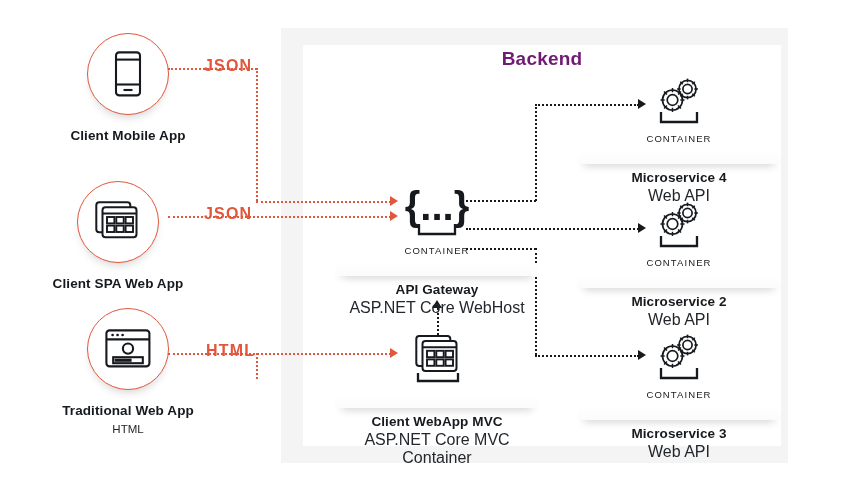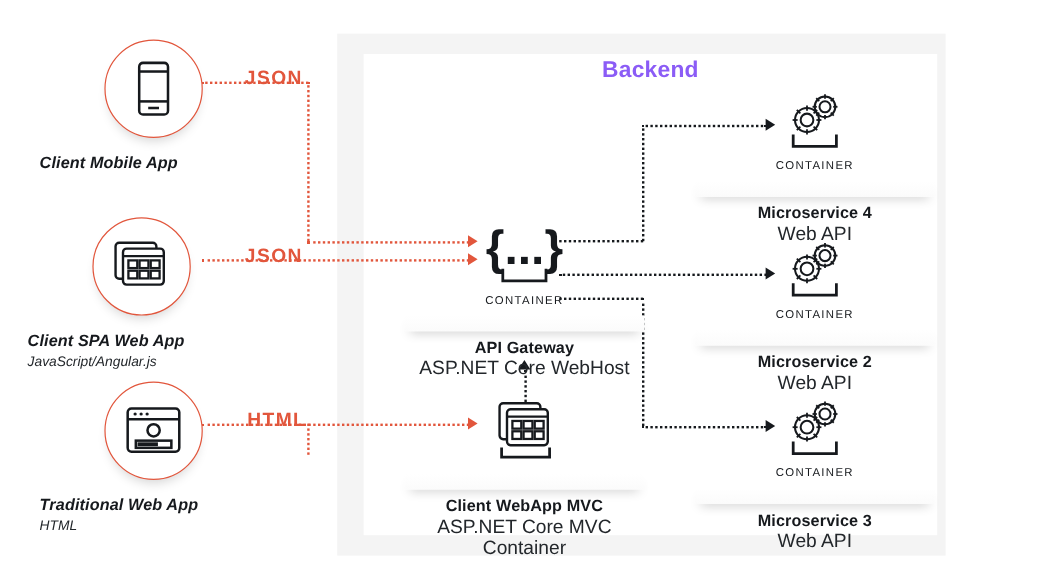--- a/index.html
+++ b/index.html
@@ -14,26 +14,26 @@
   .backend-outer{
     position:absolute;left:281px;top:28px;width:507px;height:435px;
     background:#f4f4f4;
   }
   .backend-inner{
     position:absolute;left:303px;top:45px;width:478px;height:401px;
     background:#ffffff;
   }
   .backend-title{
     position:absolute;left:303px;top:48px;width:478px;
-    text-align:center;font-size:19px;font-weight:bold;color:#8b5cf6;
+    text-align:center;font-size:19px;font-weight:bold;color:#701a75;
     letter-spacing:.2px;
   }
 
   
-  .client{position:absolute;width:190px;text-align:left;font-style:italic;}
+  .client{position:absolute;width:190px;text-align:center;}
   .circle{
     width:80px;height:80px;border-radius:50%;
     border:1.6px solid #e2563c;margin:0 auto;
     background:#fff;position:relative;
     box-shadow:0 6px 10px -4px rgba(0,0,0,.18);
     display:flex;align-items:center;justify-content:center;
   }
   .client .cap{
     margin-top:13px;font-size:13.5px;font-weight:bold;color:#16191d;
     letter-spacing:.1px;line-height:1.25;
@@ -146,24 +146,23 @@
           <rect x="12" y="16" width="7.4" height="6.4" fill="none" stroke="#16191d" stroke-width="1.9"></rect>
           <rect x="21.3" y="16" width="7.4" height="6.4" fill="none" stroke="#16191d" stroke-width="1.9"></rect>
           <rect x="30.6" y="16" width="7.4" height="6.4" fill="none" stroke="#16191d" stroke-width="1.9"></rect>
           <rect x="12" y="24.6" width="7.4" height="6.4" fill="none" stroke="#16191d" stroke-width="1.9"></rect>
           <rect x="21.3" y="24.6" width="7.4" height="6.4" fill="none" stroke="#16191d" stroke-width="1.9"></rect>
           <rect x="30.6" y="24.6" width="7.4" height="6.4" fill="none" stroke="#16191d" stroke-width="1.9"></rect>
         </svg>
       </span>
     </div>
     <div class="cap">Client SPA Web App</div>
-    <div class="sub">JavaScript/Angular.js</div>
-  </div>
-
-  <div class="client" style="left:33px;top:318px;">
+  </div>
+
+  <div class="client" style="left:33px;top:308px;">
     <div class="circle">
       <span>
         <svg width="46" height="40" viewBox="0 0 46 40">
           <rect x="1.4" y="1.4" width="43" height="36" rx="3.2" ry="3.2" fill="none" stroke="#16191d" stroke-width="2.1"></rect>
           <line x1="1.4" y1="10.4" x2="44.4" y2="10.4" stroke="#16191d" stroke-width="2.1"></line>
           <circle cx="7.6" cy="6" r="1.35" fill="#16191d"></circle>
           <circle cx="12.6" cy="6" r="1.35" fill="#16191d"></circle>
           <circle cx="17.6" cy="6" r="1.35" fill="#16191d"></circle>
           <circle cx="23" cy="19.6" r="5.1" fill="none" stroke="#16191d" stroke-width="2.1"></circle>
           <rect x="8.2" y="28.2" width="29.6" height="6" fill="none" stroke="#16191d" stroke-width="2.1"></rect>

